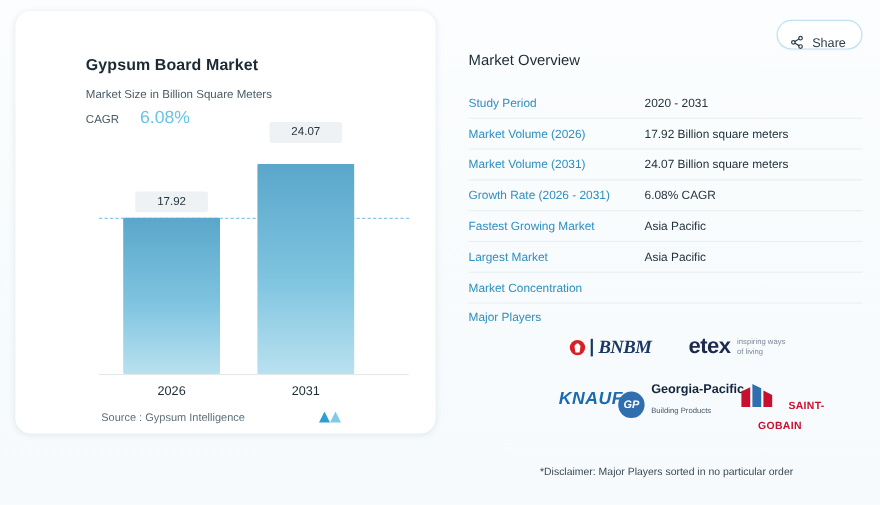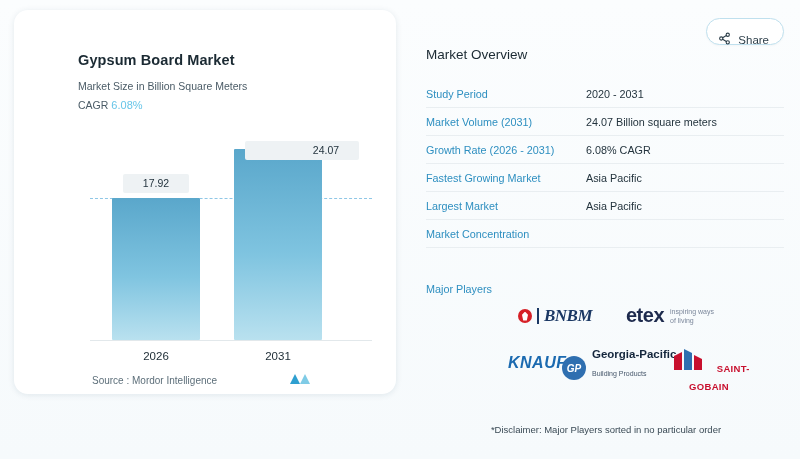--- a/index.html
+++ b/index.html
@@ -59,22 +59,22 @@
   }
   .chart-cagr-row {
     position: absolute;
     left: 64px;
     top: 89px;
     font-size: 10.5px;
     color: #4a5b66;
   }
   .chart-cagr-val {
     color: #67c5e8;
-    font-size: 11px;
-    margin-left: 3px;
+    font-size: 16px;
+    margin-left: 19px;
   }
 
   .plot {
     position: absolute;
     left: 0;
     top: 0;
     width: 382px;
     height: 384px;
   }
   .dashline {
@@ -326,42 +326,46 @@
     </div>
 
     <div class="plot">
 
       <div class="dashline" id="dash-2026" style="top: 188.018px;"></div>
 
       <div class="bar b1" id="bar-2026" style="height: 141.982px;"></div>
       <div class="bar b2" id="bar-2031" style="height: 190.708px;"></div>
 
       <div class="bar-label l1" id="lbl-2026" style="top: 164.018px;">17.92</div>
-      <div class="bar-label l2" id="lbl-2031" style="top: 131px; padding-left: 48px;">24.07</div>
+      <div class="bar-label l2" id="lbl-2031" style="top: 101px;">24.07</div>
 
       <div class="axis-line"></div>
       <div class="x-tick t1">2026</div>
       <div class="x-tick t2">2031</div>
     </div>
 
-    <div class="source">Source :  Mordor Intelligence</div>
+    <div class="source">Source :  Gypsum Intelligence</div>
     <div class="source-mark">
       <svg width="26" height="18" viewBox="0 0 26 18">
         <path d="M2 14 L7 4 L12 14 Z" fill="#2f9fd0"></path>
         <path d="M12 14 L17 4 L22 14 Z" fill="#7fcbe6"></path>
       </svg>
     </div>
   </div>
 
   <div class="overview-title">Market Overview</div>
 
   <div class="table">
     <div class="trow">
       <div class="tkey">Study Period</div>
       <div class="tval">2020 - 2031</div>
+    </div>
+    <div class="trow">
+      <div class="tkey">Market Volume (2026)</div>
+      <div class="tval">17.92 Billion square meters</div>
     </div>
     <div class="trow">
       <div class="tkey">Market Volume (2031)</div>
       <div class="tval">24.07 Billion square meters</div>
     </div>
     <div class="trow">
       <div class="tkey">Growth Rate (2026 - 2031)</div>
       <div class="tval">6.08% CAGR</div>
     </div>
     <div class="trow">

